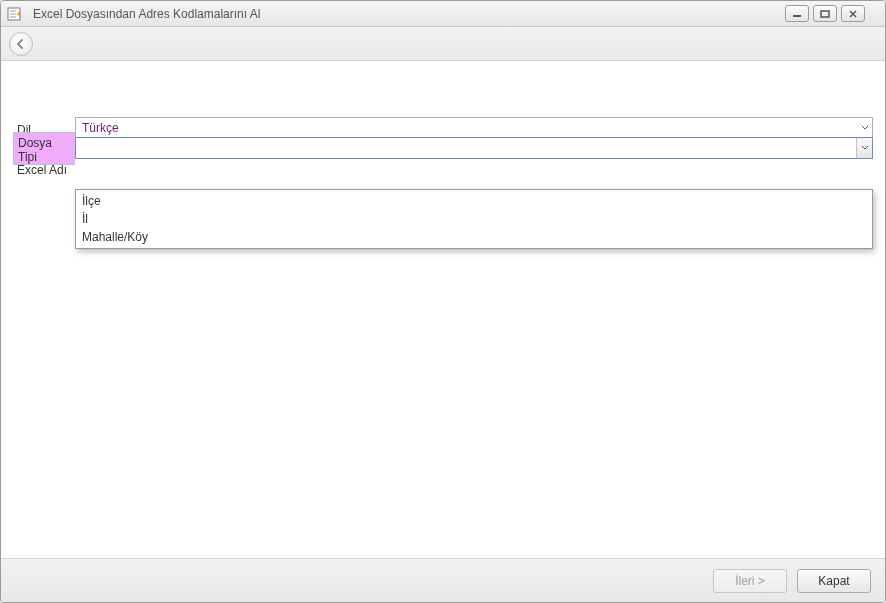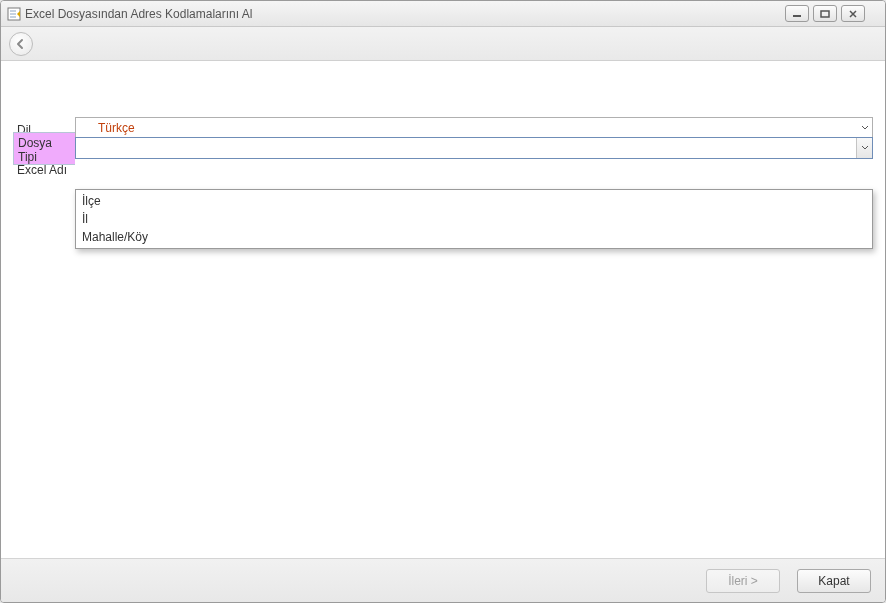--- a/index.html
+++ b/index.html
@@ -15,21 +15,21 @@
       position: relative;
     }
 
     
     .titlebar {
       height: 26px;
       background: linear-gradient(#f5f5f5, #e6e6e6);
       border-bottom: 1px solid #c8c8c8;
       display: flex; align-items: center;
       padding: 0 20px 0 6px;
-      gap: 2px;
+      gap: 10px;
     }
     .title-icon {
       width: 16px; height: 16px;
       display: inline-flex; align-items: center; justify-content: center;
     }
     .title-text { color: #555; flex: 1; }
     .win-controls { display: flex; gap: 4px; }
     .win-btn {
       width: 24px; height: 17px;
       border: 1px solid #9c9c9c;
@@ -87,22 +87,21 @@
       height: 22px;
       border: 1px solid #b0b0b0;
       background: #fff;
       display: flex; align-items: center;
       position: relative;
     }
     .combo.active { border-color: #6f8db7; }
     .combo-text {
       flex: 1;
       padding: 0 6px;
-      color: #c2410c;
-      margin-left: 16px;
+      color: #701a75;
     }
     .combo-arrow {
       width: 16px; height: 100%;
       display: inline-flex; align-items: center; justify-content: center;
       border-left: 1px solid transparent;
       cursor: pointer;
     }
     .combo-arrow.btn-look {
       border-left: 1px solid #c4c4c4;
       background: linear-gradient(#f8f8f8,#e6e6e6);
@@ -125,21 +124,21 @@
       cursor: pointer;
       line-height: 16px;
     }
 
     
     .footer {
       height: 44px;
       background: linear-gradient(#f1f1f1,#e8e8e8);
       border-top: 1px solid #d4d4d4;
       display: flex; align-items: center; justify-content: flex-end;
-      padding: 0 14px; gap: 17px;
+      padding: 0 14px; gap: 10px;
     }
     .btn {
       min-width: 74px; height: 24px;
       border: 1px solid #a9a9a9;
       border-radius: 3px;
       background: linear-gradient(#fcfcfc,#e7e7e7);
       color: #333;
       cursor: pointer;
       padding: 0 12px;
     }

